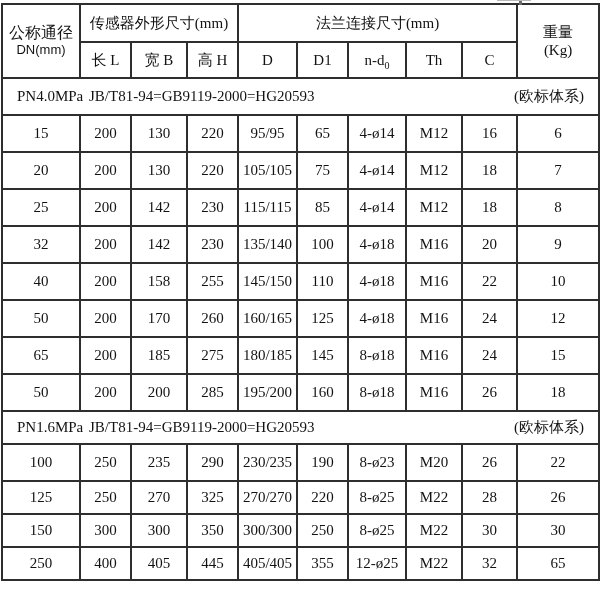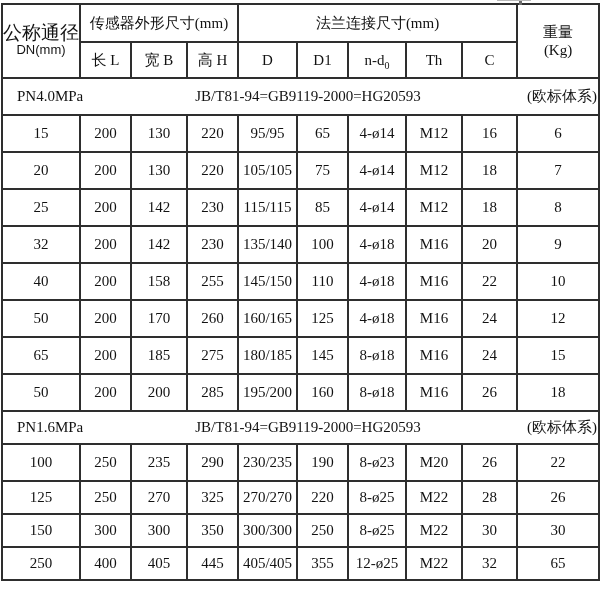--- a/index.html
+++ b/index.html
@@ -18,32 +18,32 @@
     width:597px; margin:3px 0 0 1px;
     font-size:15px;
   }
   .spec th, .spec td {
     border:2px solid #2e2e2e; padding:0;
     text-align:center; vertical-align:middle;
     font-weight:400; overflow:hidden; white-space:nowrap;
   }
   .h1 th { height:36px; }
   .h2 th { height:34px; }
-  .dn-head .l1 { display:block; line-height:18px; font-size:19px; }
+  .dn-head .l1 { display:block; line-height:18px; font-size:16px; }
   .dn-head .l2 {
     display:block; line-height:16px; font-size:13px;
     font-family:Liberation Sans, sans-serif;
   }
   .wt-head .l1, .wt-head .l2 { display:block; line-height:18px; }
   sub { font-size:10px; line-height:0; }
   .pn-row td { height:35px; }
   .pn-flex { display:flex; align-items:center; width:100%; }
   .pn-label { flex:0 0 86px; text-align:left; padding-left:14px; box-sizing:border-box; }
-  .pn-standard { flex:1 1 auto; text-align:center; }
-  .pn-note { flex:0 0 auto; text-align:left; padding-right:1px; }
+  .pn-standard { flex:1 1 auto; text-align:left; }
+  .pn-note { flex:0 0 auto; text-align:left; padding-right:14px; }
   .data-row td { height:35px; }
   tr.s1 td { height:31px; }
 </style>
 </head>
 <body>
 
 <div class="top-artifact"></div>
 
 <table class="spec">
   <colgroup>

